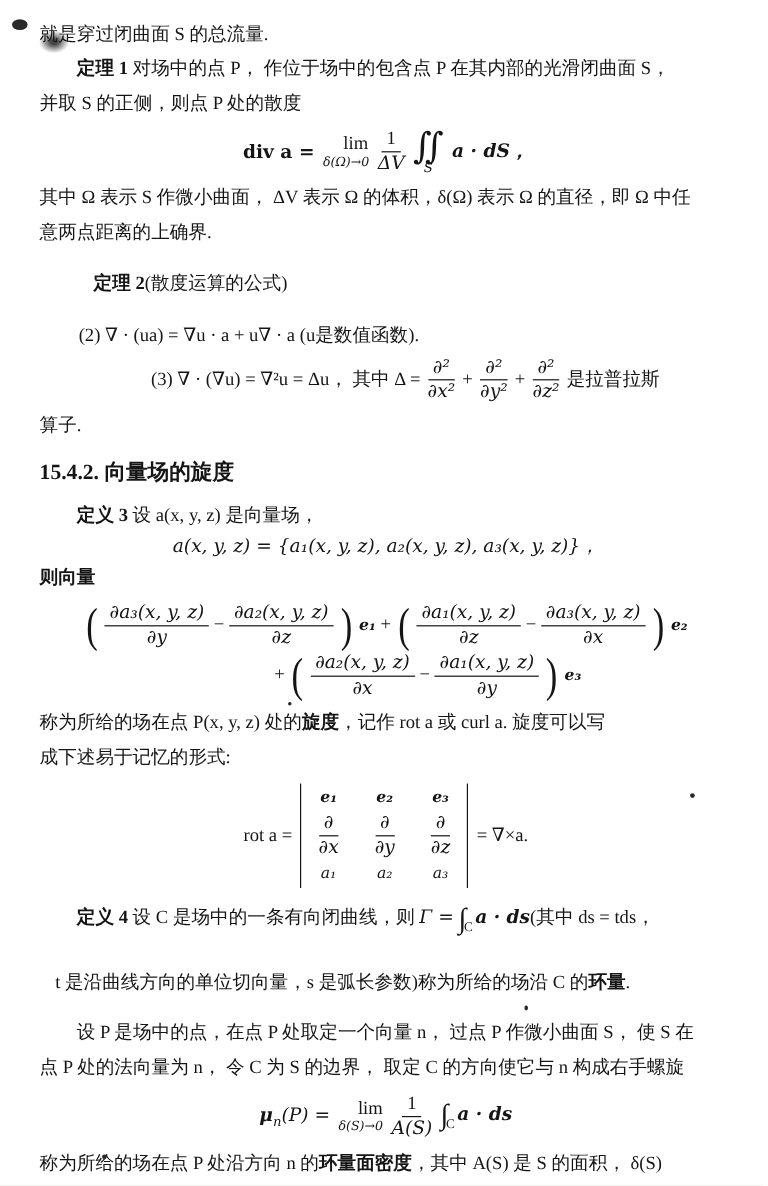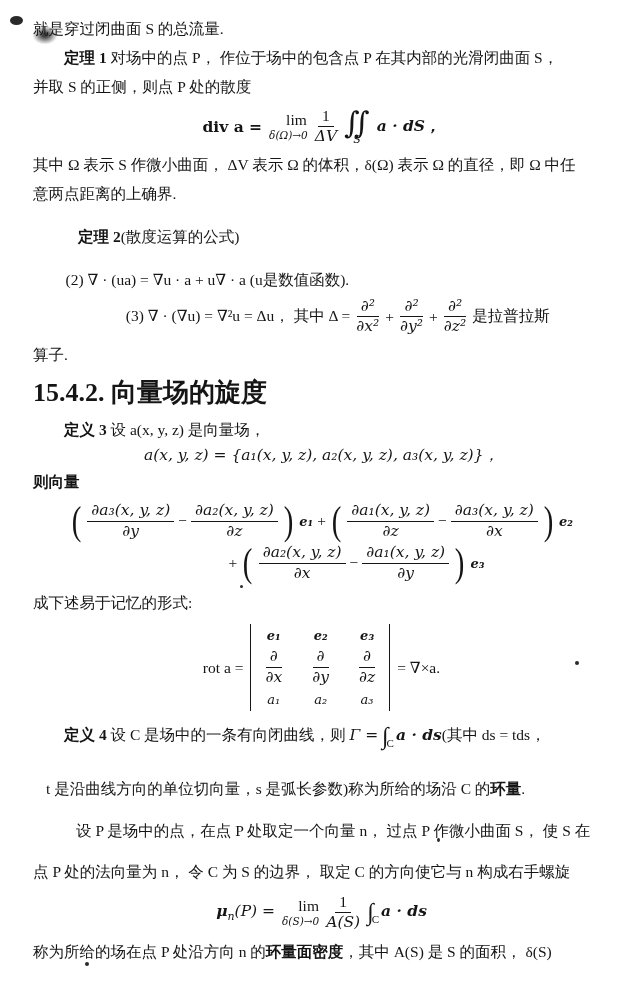--- a/index.html
+++ b/index.html
@@ -43,21 +43,21 @@
   .paren{font-size:40px;font-weight:300;font-style:normal;line-height:1;transform:scaleX(.72);}
   .esub{font-size:13px;}
   
   .det{
     display:inline-grid;grid-template-columns:auto auto auto;
     column-gap:30px;row-gap:5px;justify-items:center;align-items:center;
     border-left:1.6px solid #151515;border-right:1.6px solid #151515;
     padding:4px 14px;
   }
   .curl-line{gap:4px;}
-  .heading{font-size:26px;font-weight:bold;margin:9px 0 7px;line-height:30px;font-family:"Liberation Serif",serif;}
+  .heading{font-size:18px;font-weight:bold;margin:9px 0 7px;line-height:30px;font-family:"Liberation Serif",serif;}
   
   .speck{position:absolute;background:#2a2a2a;border-radius:50%;}
   .smudge{position:absolute;background:radial-gradient(ellipse,rgba(20,20,20,.8) 15%,rgba(20,20,20,.25) 55%,transparent 75%);filter:blur(.6px);}
 </style>
 </head>
 <body>
 
 <div class="page">
 
   <div class="speck" style="left:10px;top:16px;width:13px;height:9px;"></div>
@@ -162,20 +162,21 @@
       </span>
       <span class="rm">−</span>
       <span class="frac math">
         <span class="num">∂a₁(x, y, z)</span>
         <span class="den">∂y</span>
       </span>
       <span class="paren">)</span>
       <span class="math vec esub">e₃</span>
     </div>
 
+    <p class="line" style="margin:0"><span>称为所给的场在点 P(x, y, z) 处的</span><b>旋度</b><span>，记作 rot a 或 curl a.  旋度可以写</span></p>
     <p class="line" style="margin:0"><span>成下述易于记忆的形式:</span></p>
 
     <div class="eq" style="margin:7px 0 6px">
       <span class="rm">rot a =</span>
       <span class="det">
         <span class="math vec esub">e₁</span>
         <span class="math vec esub">e₂</span>
         <span class="math vec esub">e₃</span>
         <span class="frac math">
           <span class="num">∂</span>
@@ -192,21 +193,21 @@
         <span class="math esub">a₁</span>
         <span class="math esub">a₂</span>
         <span class="math esub">a₃</span>
       </span>
       <span class="rm">= ∇×a.</span>
     </div>
 
     <p class="line indent" style="margin:0;line-height:36px"><b>定义 4</b><span>  设 C 是场中的一条有向闭曲线，则 </span><span class="math">Γ =</span> <span class="int-inline">∫</span><span class="isub rm">C</span><span class="math vec">a · ds</span><span>(其中 ds = tds，</span></p>
     <p class="line" style="margin:13px"><span>t 是沿曲线方向的单位切向量，s 是弧长参数)称为所给的场沿 C 的</span><b>环量</b><span>.</span></p>
 
-    <p class="line indent" style="margin:12px"><span>设 P 是场中的点，在点 P 处取定一个向量 n， 过点 P 作微小曲面 S， 使 S 在</span></p>
+    <p class="line indent" style="margin:0"><span>设 P 是场中的点，在点 P 处取定一个向量 n， 过点 P 作微小曲面 S， 使 S 在</span></p>
     <p class="line" style="margin:0"><span>点 P 处的法向量为 n， 令 C 为 S 的边界， 取定 C 的方向使它与 n 构成右手螺旋</span></p>
 
     <div class="eq" style="margin:7px 0 5px">
       <span><span class="math vec">μ</span><sub class="math" style="font-size:11px">n</sub><span class="math">(P) =</span></span>
       <span class="lim">
         <span class="limword">lim</span>
         <span class="limsub math">δ(S)→0</span>
       </span>
       <span class="frac">
         <span class="num rm">1</span>

